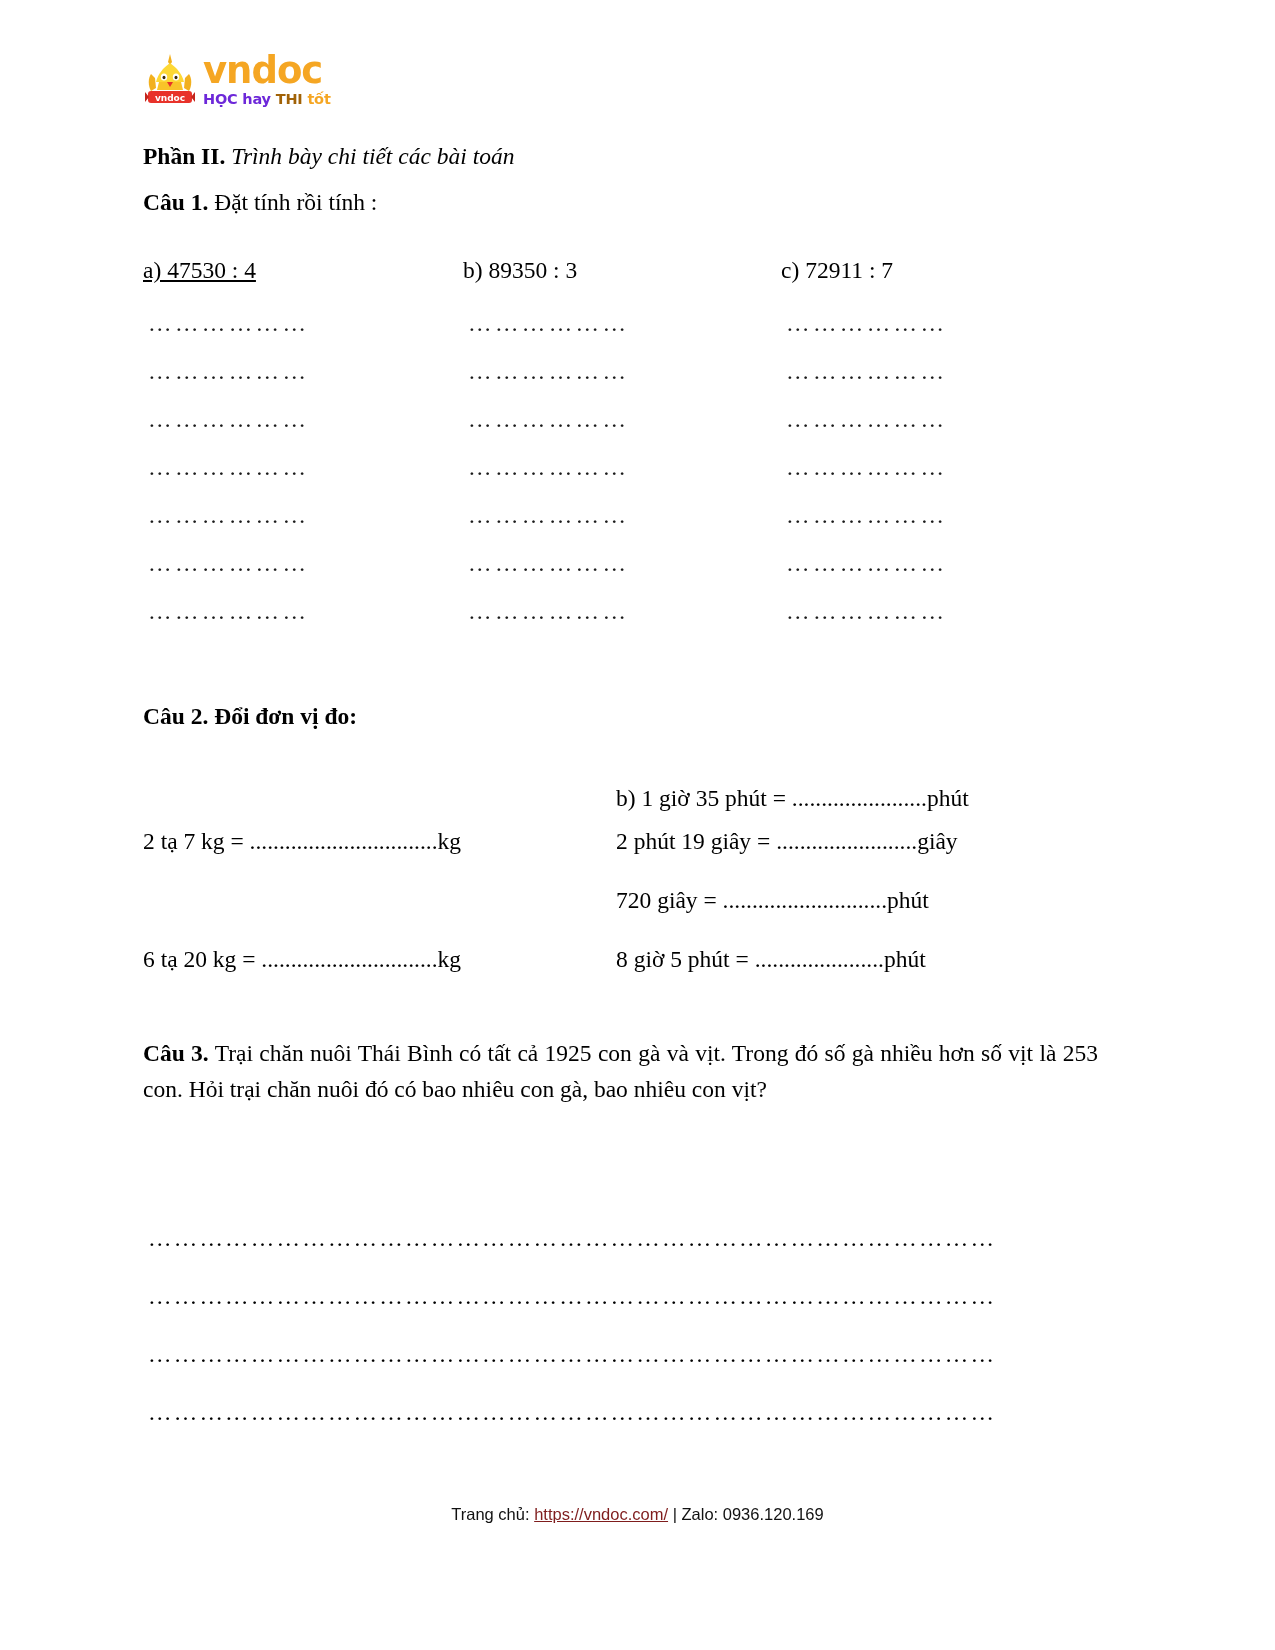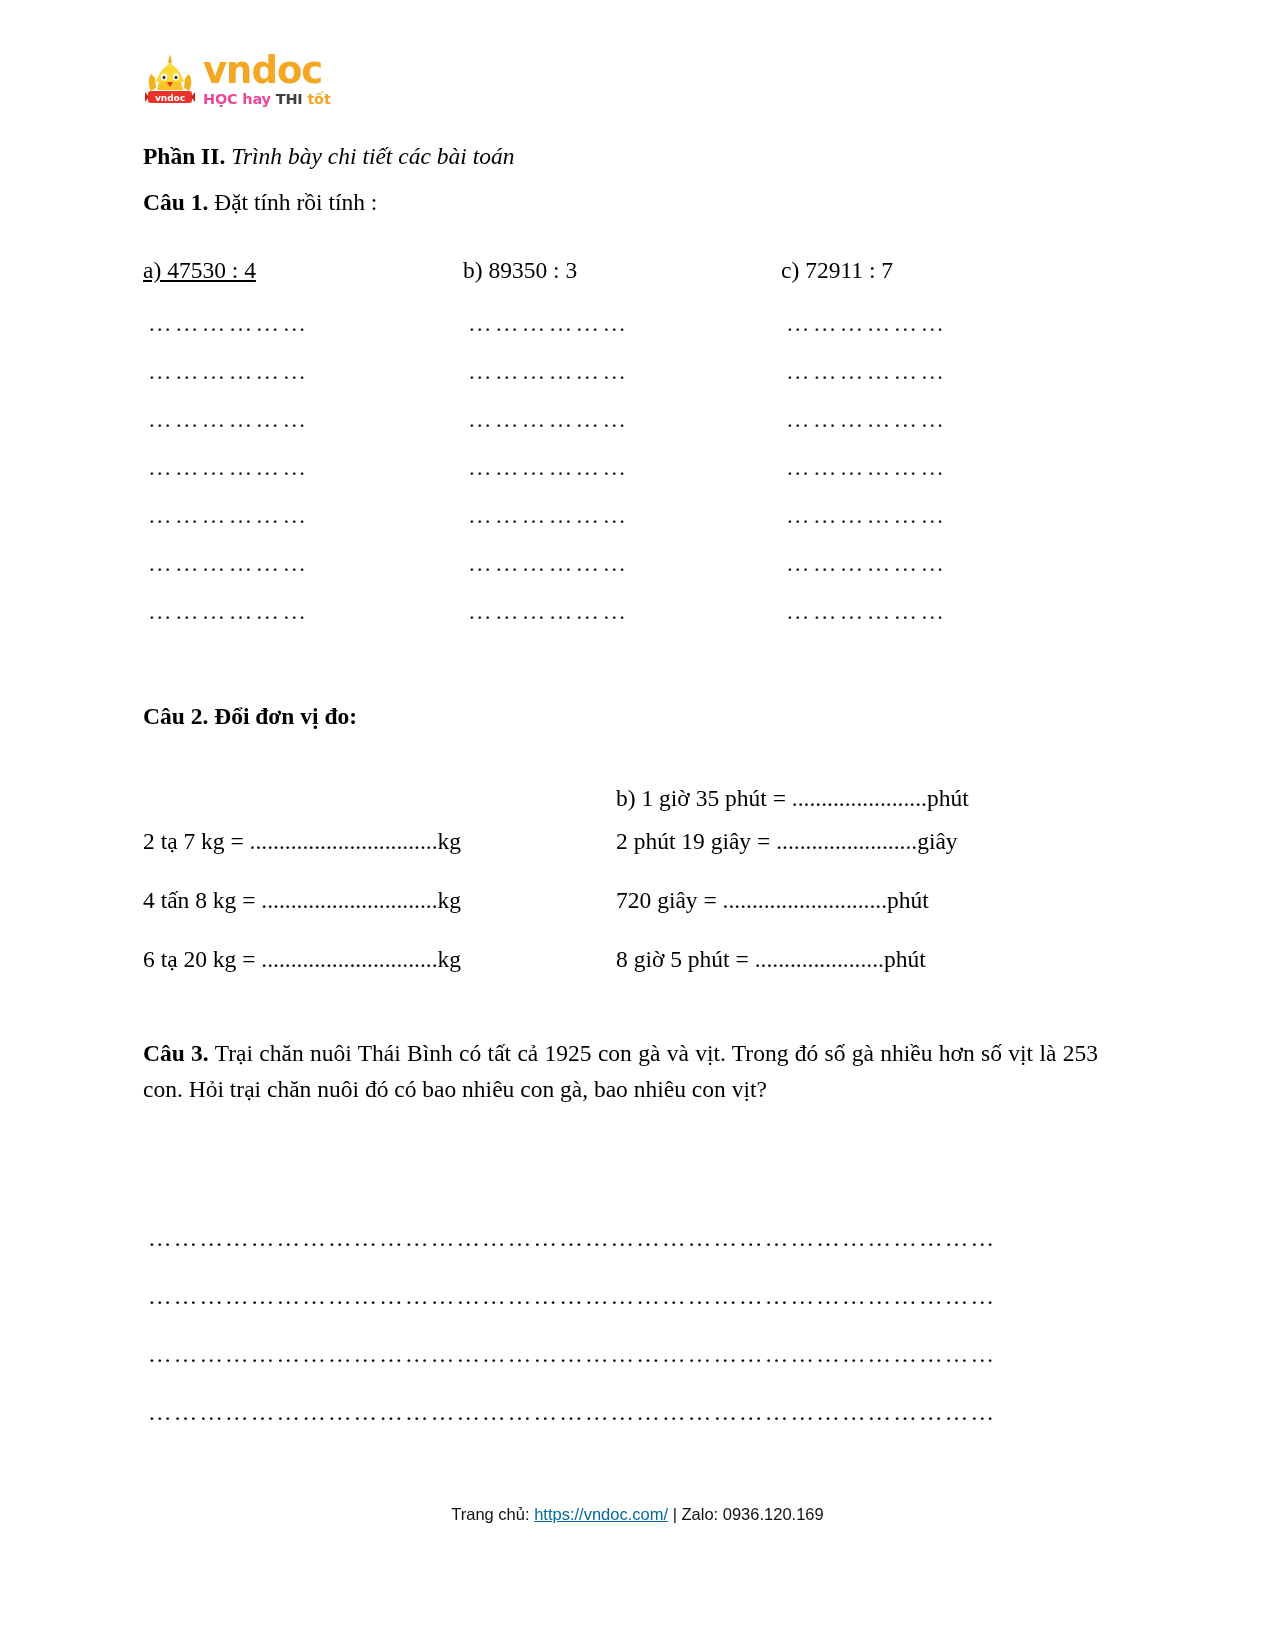--- a/index.html
+++ b/index.html
@@ -52,22 +52,22 @@
     line-height: 0.95;
   }
   .logo-tag {
     font-family: "DejaVu Sans", sans-serif;
     font-weight: bold;
     font-size: 14.5px;
     letter-spacing: -0.2px;
     margin-top: 3px;
     white-space: nowrap;
   }
-  .tag-green { color: #ec4899; }
-  .tag-red { color: #404040; }
+  .tag-green { color: #6d28d9; }
+  .tag-red { color: #a16207; }
   .tag-orange { color: #f5a623; }
 
   
   .line {
     position: absolute;
     font-size: 23.5px;
     line-height: 1.0;
     white-space: nowrap;
   }
   .b { font-weight: bold; }
@@ -108,21 +108,21 @@
     position: absolute;
     left: 0;
     top: 1505px;
     width: 1275px;
     text-align: center;
     font-family: "Liberation Sans", sans-serif;
     font-size: 16.5px;
     color: #111111;
   }
   .footer a {
-    color: #0369a1;
+    color: #7f1d1d;
     text-decoration: underline;
     text-align: center;
   }
   .unit-row {
     position: absolute;
     font-size: 23.5px;
     white-space: nowrap;
   }
 </style>
 </head>
@@ -200,23 +200,20 @@
     <span>b) 1 giờ 35 phút = </span><span>.......................</span><span>phút</span>
   </div>
 
   <div class="unit-row" style="left:143px; top:828px;">
     <span>2 tạ 7 kg = </span><span>................................</span><span>kg</span>
   </div>
   <div class="unit-row" style="left:616px; top:828px;">
     <span>2 phút 19 giây = </span><span>........................</span><span>giây</span>
   </div>
 
-  <div class="unit-row" style="left:143px; top:887px;">
-    <span>4 tấn 8 kg = </span><span>..............................</span><span>kg</span>
-  </div>
   <div class="unit-row" style="left:616px; top:887px;">
     <span>720 giây = </span><span>............................</span><span>phút</span>
   </div>
 
   <div class="unit-row" style="left:143px; top:946px;">
     <span>6 tạ 20 kg = </span><span>..............................</span><span>kg</span>
   </div>
   <div class="unit-row" style="left:616px; top:946px;">
     <span>8 giờ 5 phút = </span><span>......................</span><span>phút</span>
   </div>

